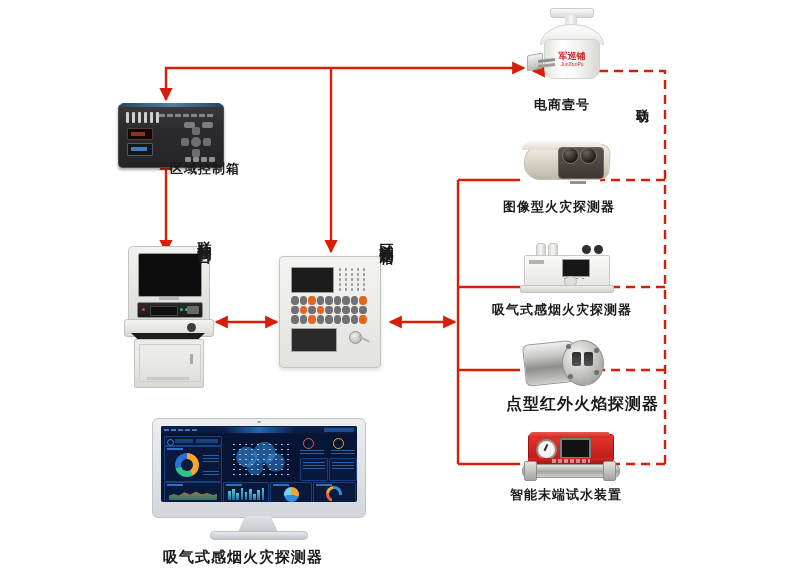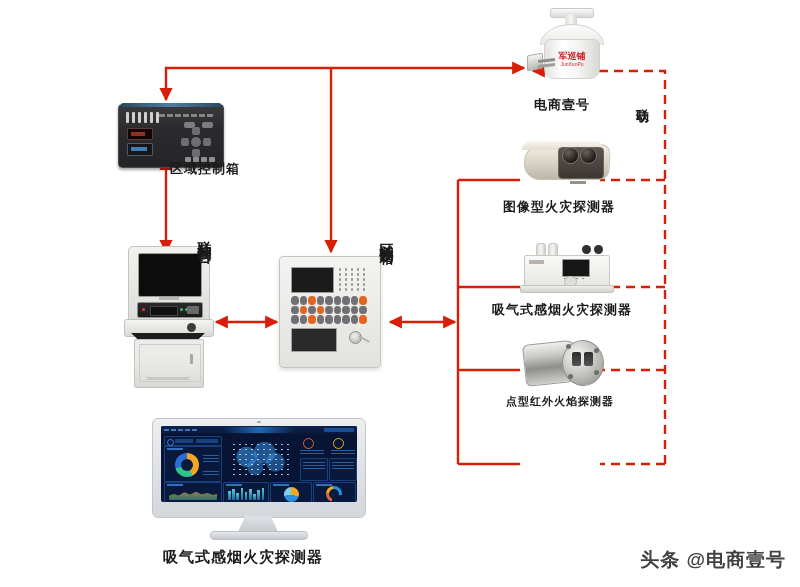--- a/index.html
+++ b/index.html
@@ -429,23 +429,37 @@
     <div class="ir">
       <div class="cyl"></div>
       <div class="head"></div>
       <div class="slot s1"></div>
       <div class="slot s2"></div>
       <div class="bolt" style="left:44px;top:8px;"></div>
       <div class="bolt" style="left:72px;top:12px;"></div>
       <div class="bolt" style="left:46px;top:38px;"></div>
       <div class="bolt" style="left:72px;top:34px;"></div>
     </div>
-    <div class="label" style="left:-16px;top:58px;font-size:11px;">点型红外火焰探测器</div>
-  </div>
-
+    <div class="label" style="left:-16px;top:58px;font-size:16px;">点型红外火焰探测器</div>
+  </div>
+
+  <div class="node" style="left:522px;top:432px;">
+    <div class="wtd">
+      <div class="box"></div>
+      <div class="lid"></div>
+      <div class="gauge"></div>
+      <div class="scr"></div>
+      <div class="plate"></div>
+      <div class="txt"></div>
+      <div class="pipe"></div>
+      <div class="flange f1"></div>
+      <div class="flange f2"></div>
+    </div>
+    <div class="label" style="left:-12px;top:54px;font-size:13px;">智能末端试水装置</div>
+  </div>
 
   <div class="node" style="left:152px;top:418px;">
     <div class="mon">
       <div class="bez">
         <div class="cam"></div>
         <div class="scr">
           <div class="db">
             <div class="tbar"></div>
             <div class="ttl"></div>
             <div class="tl"></div>
@@ -512,15 +526,14 @@
         </div>
       </div>
       <div class="stand"></div>
       <div class="foot"></div>
     </div>
     <div class="label" style="left:11px;top:130px;font-size:15px;">吸气式感烟火灾探测器</div>
   </div>
 
   <div class="label v" style="left:633px;top:98px;font-size:13px;">联动</div>
 
-  <div class="wm">头条 @电商壹号</div>
 
 </div>
 
 </body></html>

